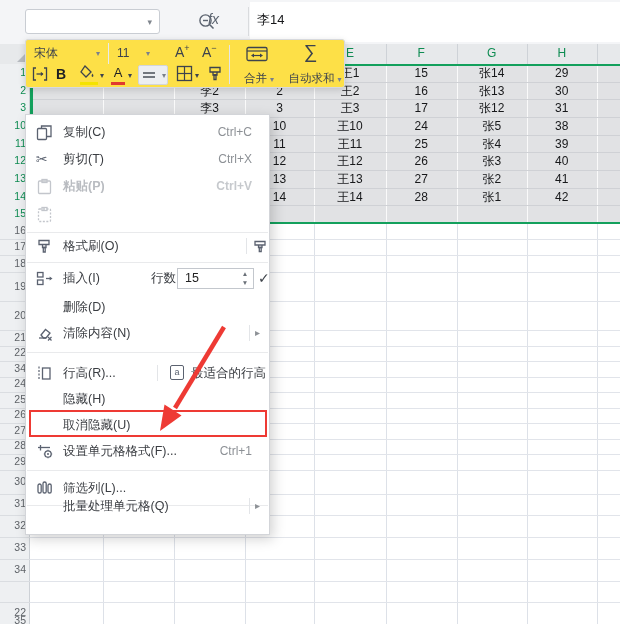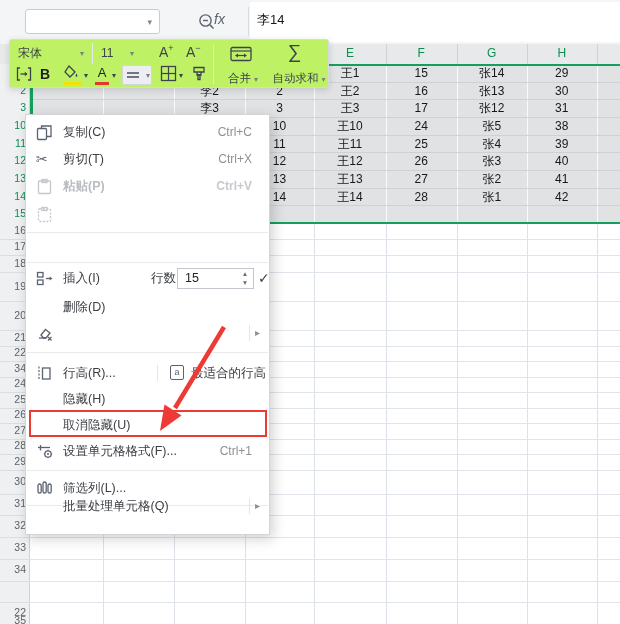--- a/index.html
+++ b/index.html
@@ -6,21 +6,21 @@
   *{box-sizing:border-box;}
   #app{position:relative;width:620px;height:624px;overflow:hidden;
        font-family:"Liberation Sans","DejaVu Sans",sans-serif;background:#fff;}
   .abs{position:absolute;}
   
   #topbar{left:0;top:0;width:620px;height:44px;background:#f4f5f7;}
   #namebox{left:25px;top:9px;width:135px;height:25px;background:#fff;border:1px solid #c9cdd3;border-radius:3px;}
   #namebox .val{position:absolute;left:0;right:22px;top:0;bottom:0;text-align:center;line-height:23px;font-size:13px;color:#23262a;}
   #namebox .caret{position:absolute;right:7px;top:7px;font-size:9px;color:#80868e;}
   #zoomicon{left:197px;top:12px;}
-  #fxlabel{left:214px;top:11px;font-size:14px;font-style:italic;color:#5c6470;}
+  #fxlabel{left:208px;top:11px;font-size:14px;font-style:italic;color:#5c6470;}
   #fbar-sep{left:248px;top:7px;width:1px;height:29px;background:#d9dbde;}
   #formulabar{left:250px;top:2px;width:370px;height:40px;background:#fff;}
   #formulaval{left:257px;top:11px;font-size:13px;color:#17181a;}
   
   #corner{left:0;top:44px;width:30px;height:20px;background:#e7e9eb;border-right:1px solid #cdd1d6;}
   #corner .tri{position:absolute;right:3px;bottom:2px;width:0;height:0;border-bottom:9px solid #b7bbc1;border-left:9px solid transparent;}
   #colheaders{left:30px;top:44px;width:590px;height:20px;background:#e7e9eb;}
   .colletter{position:absolute;top:2px;width:40px;margin-left:-20px;text-align:center;font-size:12px;color:var(--green-text);}
   .colsep{position:absolute;top:0;width:1px;height:20px;background:#ced2d7;}
   #rowheaders{left:0;top:64px;width:30px;height:560px;background:#eef0f2;border-right:1px solid #cdd1d6;}
@@ -30,21 +30,21 @@
   
   #grid{left:30px;top:64px;width:590px;height:560px;background:#fff;overflow:hidden;}
   #selrect{position:absolute;left:0;top:0;width:590px;height:159px;background:#e1e2e4;}
   .vline{position:absolute;width:1px;}
   .hline{position:absolute;height:1px;}
   .cell{position:absolute;width:70px;margin-left:-35px;text-align:center;font-size:12px;color:#17181a;margin-top:-8px;line-height:16px;white-space:nowrap;}
   #selTop{position:absolute;left:0;top:-1px;width:590px;height:2.5px;background:var(--green);}
   #selBottom{position:absolute;left:0;top:157.5px;width:590px;height:2.5px;background:var(--green);}
   #selLeft{position:absolute;left:0;top:0;width:2.5px;height:159px;background:var(--green);}
   
-  #minibar{left:9px;top:39px;width:320px;height:49px;background:#bef264;border:1px solid #d7d9dd;border-radius:3px;
+  #minibar{left:25px;top:39px;width:320px;height:49px;background:#fde047;border:1px solid #d7d9dd;border-radius:3px;
            box-shadow:0 2px 7px rgba(0,0,0,.14);z-index:10;}
   #minibar .it{position:absolute;color:#3d434d;}
   .caret2{font-size:8px;color:#7a808a;}
   #fontsel{left:4px;top:3px;width:74px;height:21px;font-size:12px;line-height:21px;}
   #fontsel span.n{padding-left:4px;}
   #fontsel .caret2{position:absolute;right:4px;top:0;}
   #sizesel{left:82px;top:3px;width:44px;height:21px;font-size:12px;line-height:21px;border-left:1px solid #e8eaed;}
   #sizesel span.n{padding-left:8px;}
   #sizesel .caret2{position:absolute;right:2px;top:0;}
   .bigA{font-size:14px;color:#3d434d;}
@@ -376,20 +376,36 @@
     <div class="mi dim" style="top:86px;">
       <span class="mic">
         <svg width="17" height="17" viewBox="0 0 17 17">
           <rect x="2.5" y="3" width="12" height="12.5" rx="1" class="icon-stroke-dim" stroke-dasharray="2 1.5"></rect>
           <rect x="6" y="1.5" width="5" height="3" class="icon-stroke-dim"></rect>
         </svg></span>
     </div>
 
     <div class="msep" style="top:117px;"></div>
 
+    <div class="mi" style="top:118px;">
+      <span class="mic">
+        <svg width="17" height="17" viewBox="0 0 17 17">
+          <path d="M3 2.5 H13 V6.5 H3 Z" class="icon-stroke"></path>
+          <path d="M6.5 6.5 V9.5 H10 V6.5" class="icon-stroke"></path>
+          <path d="M7.3 9.5 H9.2 V14 H7.3 Z" class="icon-stroke"></path>
+        </svg></span>
+      <span class="mil">格式刷(O)</span>
+      <span class="rsep" style="left:219px;"></span>
+      <span class="mic" style="left:225px;">
+        <svg width="17" height="17" viewBox="0 0 17 17">
+          <path d="M3 3.5 H13 V7 H3 Z" class="icon-stroke"></path>
+          <path d="M6.5 7 V9.5 H10 V7" class="icon-stroke"></path>
+          <path d="M7.3 9.5 H9.2 V13.5 H7.3 Z" class="icon-stroke"></path>
+        </svg></span>
+    </div>
 
     <div class="msep" style="top:147px;"></div>
 
     <div class="mi" style="top:150px;">
       <span class="mic">
         <svg width="18" height="17" viewBox="0 0 18 17">
           <rect x="1.5" y="2.5" width="5.5" height="4.5" class="icon-stroke"></rect>
           <rect x="1.5" y="10" width="5.5" height="4.5" class="icon-stroke"></rect>
           <path d="M10 8.5 H15" class="icon-stroke"></path>
           <path d="M16.5 8.5 L13.6 6.4 V10.6 Z" fill="#5b6270"></path>
@@ -409,20 +425,21 @@
       <span class="mil">删除(D)</span>
     </div>
 
     <div class="mi" style="top:205px;">
       <span class="mic">
         <svg width="18" height="17" viewBox="0 0 18 17">
           <path d="M5 10 L9.5 4.5 L14 8 L10 13 H7.5 Z" class="icon-stroke"></path>
           <path d="M3 13 H10" class="icon-stroke"></path>
           <path d="M12 12 l3.5 3.5 M15.5 12 l-3.5 3.5" style="stroke:#5b6270;stroke-width:1.2"></path>
         </svg></span>
+      <span class="mil">清除内容(N)</span>
       <span class="rsep" style="left:222px;"></span>
       <span class="subarrow">▸</span>
     </div>
 
     <div class="msep" style="top:237px;"></div>
 
     <div class="mi" style="top:245px;">
       <span class="mic">
         <svg width="17" height="17" viewBox="0 0 17 17">
           <path d="M3 1.5 V15.5" style="stroke:#5b6270;stroke-width:1.2;stroke-dasharray:2 1.5;fill:none"></path>

